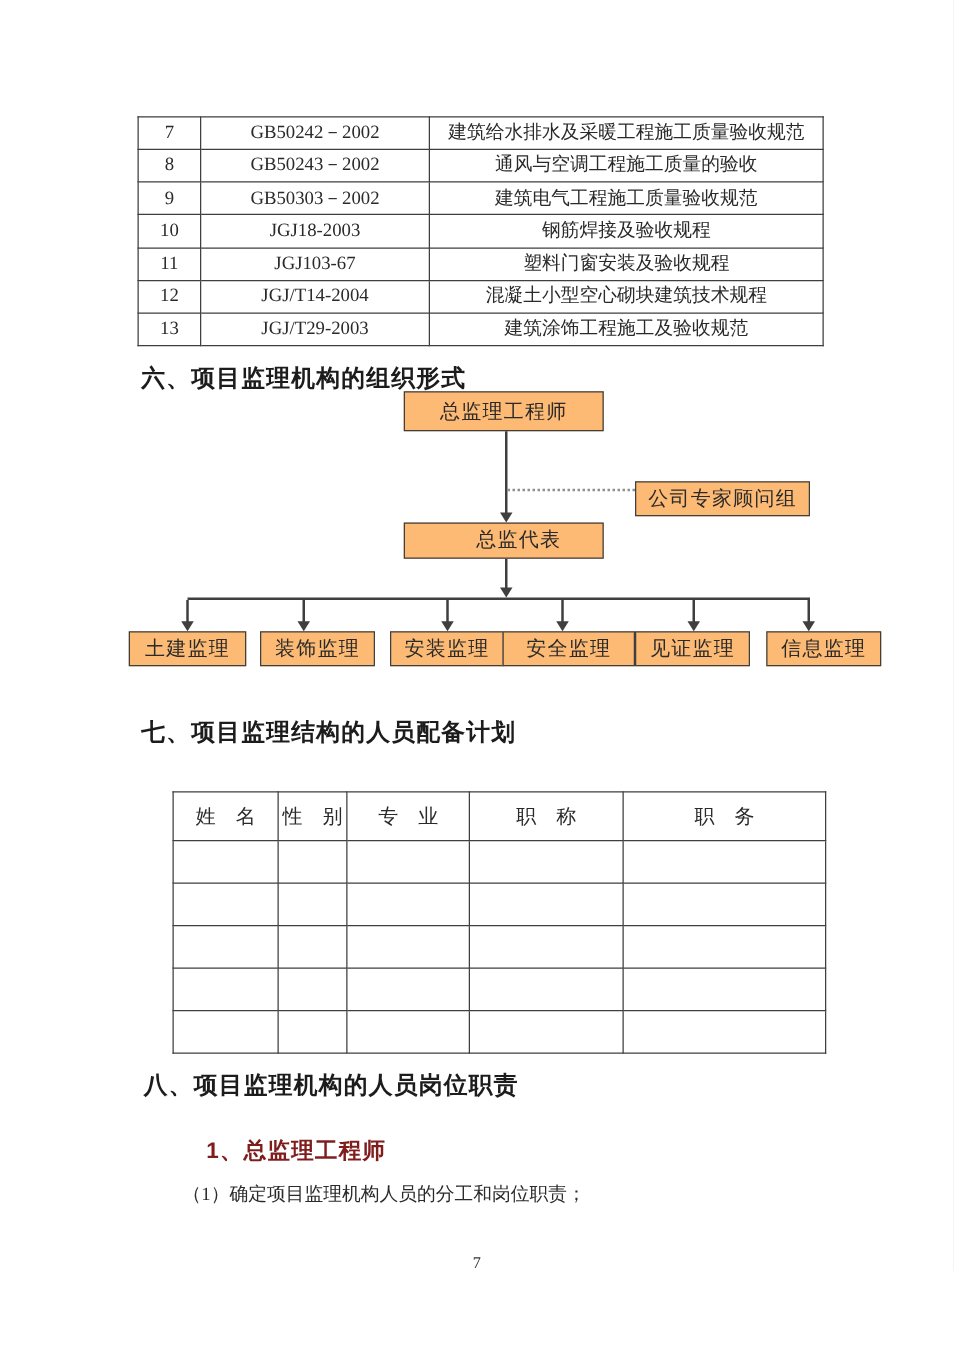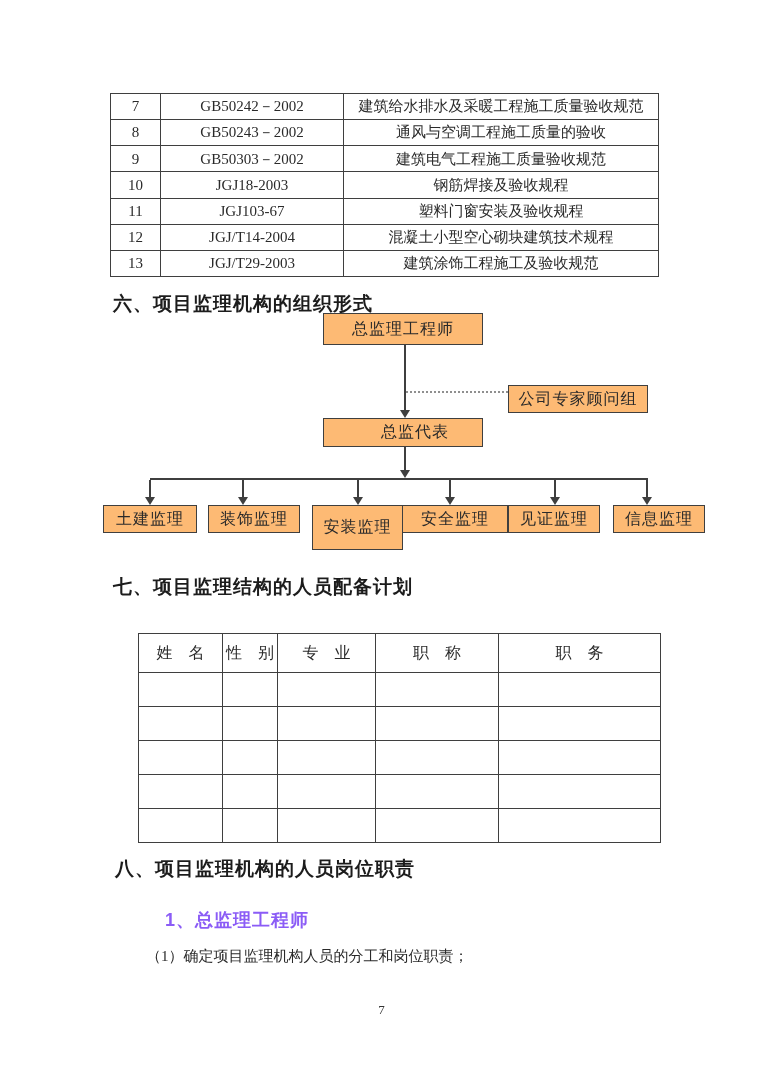--- a/index.html
+++ b/index.html
@@ -41,21 +41,21 @@
   .sec-heading{
     position:absolute;
     font-family:"Liberation Sans","DejaVu Sans",sans-serif;
     font-weight:bold;font-size:19px;line-height:1;
     color:#1c1c1c;letter-spacing:1px;white-space:nowrap;
   }
   .sub-heading{
     position:absolute;
     font-family:"Liberation Sans","DejaVu Sans",sans-serif;
     font-weight:bold;font-size:18px;line-height:1;
-    color:#8b5cf6;letter-spacing:1px;white-space:nowrap;
+    color:#7f1d1d;letter-spacing:1px;white-space:nowrap;
   }
   .body-text{
     position:absolute;
     font-size:15px;line-height:1.2;color:#2a2a2a;white-space:nowrap;
   }
   .page-number{
     position:absolute;left:0;right:0;top:1002px;
     text-align:center;font-size:13px;color:#333;
   }
   
@@ -151,21 +151,21 @@
     <div class="arrowhead" style="left:353px;top:497px;"></div>
     <div class="vline" style="left:449px;top:480px;height:18px;"></div>
     <div class="arrowhead" style="left:445px;top:497px;"></div>
     <div class="vline" style="left:554px;top:480px;height:18px;"></div>
     <div class="arrowhead" style="left:550px;top:497px;"></div>
     <div class="vline" style="left:646px;top:480px;height:18px;"></div>
     <div class="arrowhead" style="left:642px;top:497px;"></div>
 
     <div class="obox" style="left:103px;top:505px;width:94px;height:28px;">土建监理</div>
     <div class="obox" style="left:208px;top:505px;width:92px;height:28px;">装饰监理</div>
-    <div class="obox" style="left:312px;top:505px;width:91px;height:45px;">安装监理</div>
+    <div class="obox" style="left:312px;top:505px;width:91px;height:28px;">安装监理</div>
     <div class="obox" style="left:402px;top:505px;width:106px;height:28px;">安全监理</div>
     <div class="obox" style="left:508px;top:505px;width:92px;height:28px;">见证监理</div>
     <div class="obox" style="left:613px;top:505px;width:92px;height:28px;">信息监理</div>
   </div>
 
   <div class="sec-heading" style="left:113px;top:577px;">七、项目监理结构的人员配备计划</div>
 
   <table class="personnel-table">
     <colgroup>
         <col style="width:84px">

